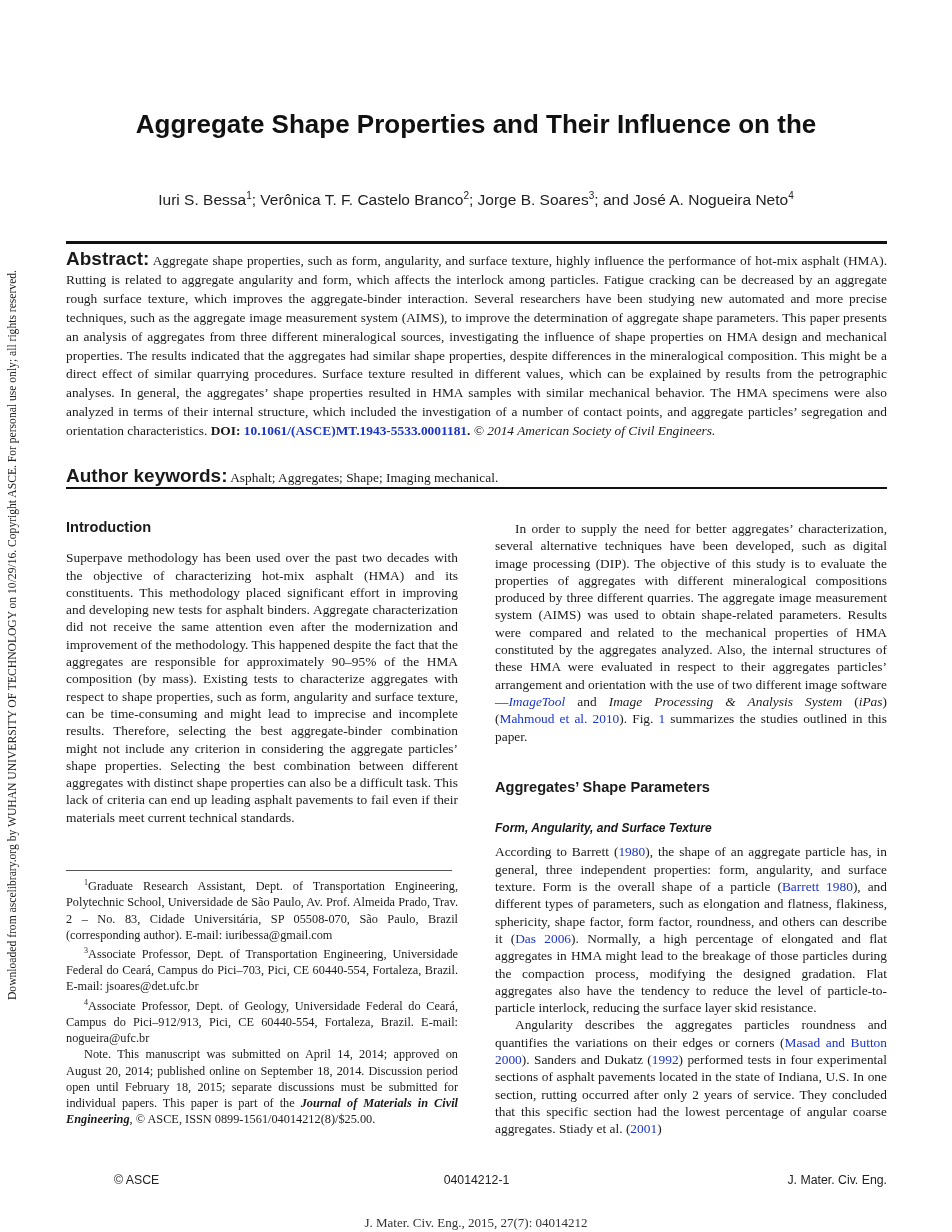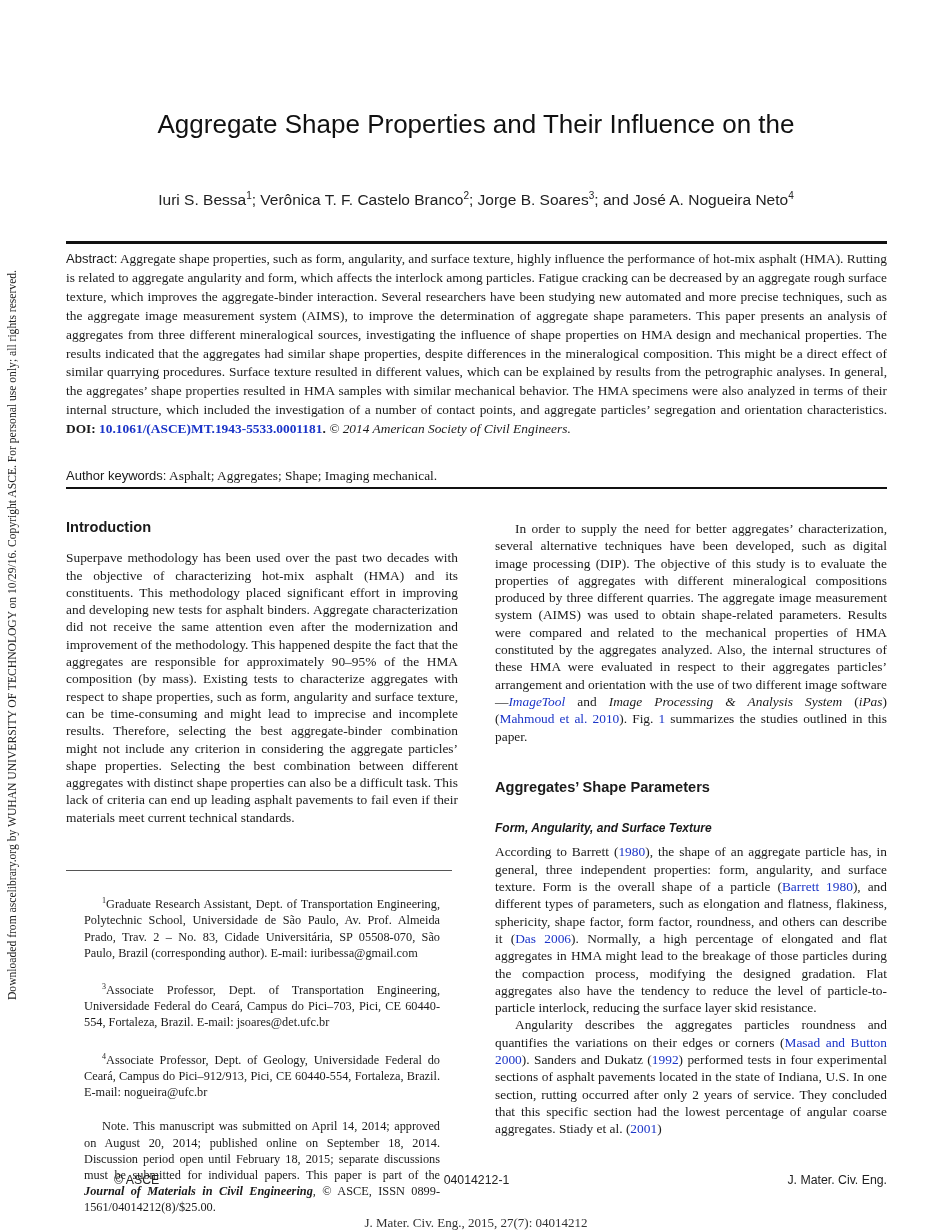--- a/index.html
+++ b/index.html
@@ -13,34 +13,34 @@
     .side-note span {
       position: absolute; left: 0; top: 0;
       transform-origin: left top;
       transform: translate(2px, 780px) rotate(-90deg);
       white-space: nowrap; font-size: 11.6px; color: #222;
       font-family: "Liberation Serif", serif;
     }
     .title {
       position: absolute; left: 66px; width: 820px; top: 108px;
       text-align: center; font-family: "Liberation Sans", sans-serif;
-      font-weight: normal; font-size: 26px; line-height: 33px; color: #111;
+      font-weight: bold; font-size: 26px; line-height: 33px; color: #111;
     }
     .authors {
       position: absolute; left: 66px; width: 820px; top: 190px;
       text-align: center; font-family: "Liberation Sans", sans-serif;
       font-size: 15.5px; color: #222;
     }
     .authors sup { font-size: 10px; }
     .rule-thick { position: absolute; left: 66px; width: 821px; height: 3px; background: #111; }
     .abstract {
       position: absolute; left: 66px; width: 821px; top: 250px;
       font-size: 13.4px; line-height: 18.9px; text-align: justify;
     }
-    .lbl { font-family: "Liberation Sans", sans-serif; font-weight: normal; font-size: 13px; }
+    .lbl { font-family: "Liberation Sans", sans-serif; font-weight: bold; font-size: 19px; }
     .doi-lbl { font-weight: bold; }
     .link { color: #1a34c8; }
     .doi-link { color: #1a34c8; font-weight: bold; }
     .ital { font-style: italic; }
     .keywords {
       position: absolute; left: 66px; width: 821px; top: 467px;
       font-size: 13.4px; line-height: 18px;
     }
     .col { position: absolute; width: 392px; font-size: 13.4px; line-height: 17.3px; text-align: justify; }
     .col p { margin: 0; }
@@ -51,21 +51,21 @@
     }
     .h2 {
       font-family: "Liberation Sans", sans-serif; font-weight: bold; font-style: italic; font-size: 12px;
       margin: 0;
     }
     .footrule { position: absolute; left: 66px; top: 870px; width: 386px; height: 1px; background: #555; }
     .footnotes {
       position: absolute; left: 66px; top: 875px; width: 392px;
       font-size: 12.3px; line-height: 16.2px; text-align: justify;
     }
-    .footnotes p { margin: 18px; text-indent: 18px; }
+    .footnotes p { margin: 0; text-indent: 18px; }
     .footnotes sup { font-size: 8px; }
     .bold-ital { font-weight: bold; font-style: italic; }
     .footer {
       position: absolute; top: 1173px; left: 66px; width: 821px;
       font-family: "Liberation Sans", sans-serif; font-size: 12.3px; color: #222;
     }
     .footer .l { position: absolute; left: 16px; margin-left: 32px; }
     .footer .c { position: absolute; left: 0; width: 821px; text-align: center; }
     .footer .r { position: absolute; right: 0; }
     .citation {

